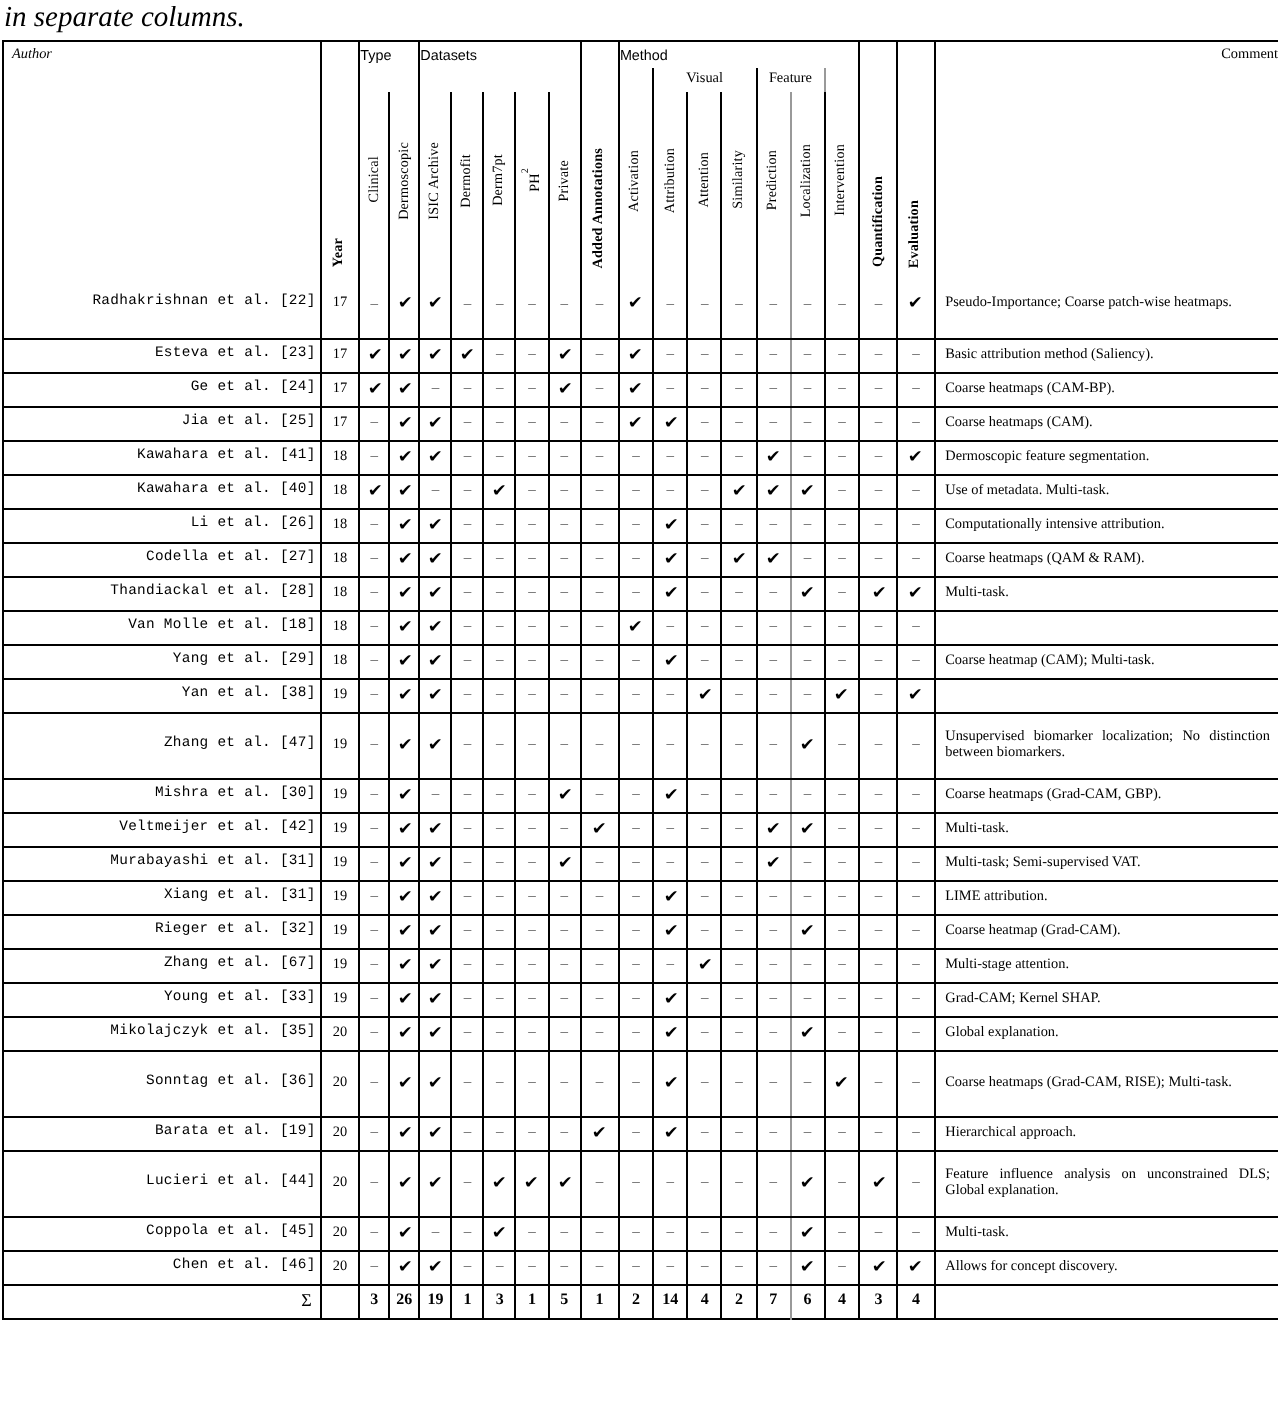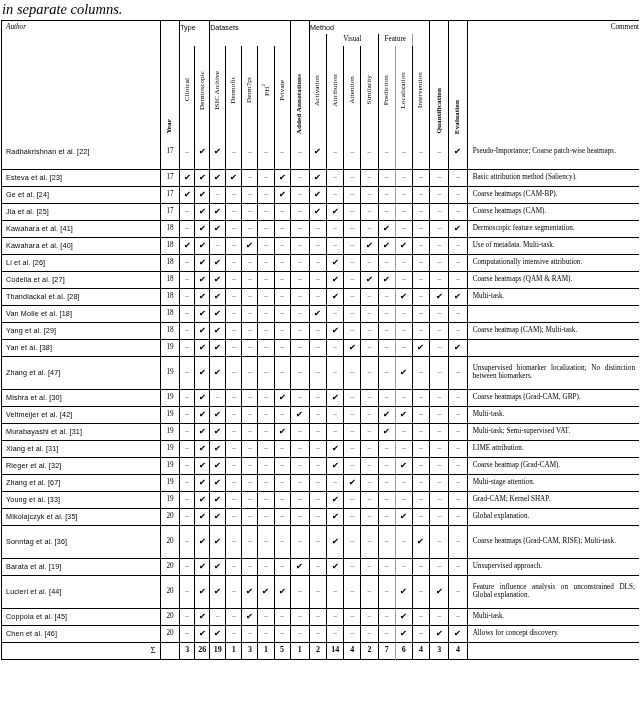--- a/index.html
+++ b/index.html
@@ -86,25 +86,25 @@
     line-height:1;
     margin:0 auto 2px auto;
     font-family:"Liberation Serif", serif;
     letter-spacing:0.1px;
   }
   .rot.b{font-weight:bold;}
   .rot sup{font-size:5px;vertical-align:super;}
 
   
   td.author{
-    text-align:left;
+    text-align:right;
     padding:2px 2px 2px 4px !important;
     font-size:8.3px;
     font-weight:bold;
-    font-family:Liberation Sans, sans-serif;
+    font-family:Liberation Mono, monospace;
     letter-spacing:0.15px;
   }
   td.year{
     text-align:center;
     font-size:8px;
     font-family:"Liberation Serif", serif;
   }
   td.mark{
     text-align:center;
     font-size:8px;
@@ -757,21 +757,21 @@
           <td class="mark vthick"><span class="chk">✔</span></td>
           <td class="mark vthick"><span class="dash">–</span></td>
           <td class="mark vline"><span class="chk">✔</span></td>
           <td class="mark vthick"><span class="dash">–</span></td>
           <td class="mark vthick"><span class="dash">–</span></td>
           <td class="mark vthick"><span class="dash">–</span></td>
           <td class="mark vgray"><span class="dash">–</span></td>
           <td class="mark vthick"><span class="dash">–</span></td>
           <td class="mark vthick"><span class="dash">–</span></td>
           <td class="mark vline"><span class="dash">–</span></td>
-          <td class="comment vthick">Unsupervised approach.</td>
+          <td class="comment vthick">Hierarchical approach.</td>
         </tr>
         <tr class="datarow rowline tall">
           <td class="author vline">Lucieri et al. [44]</td>
           <td class="year vthick">20</td>
           <td class="mark vthick"><span class="dash">–</span></td>
           <td class="mark vthick"><span class="chk">✔</span></td>
           <td class="mark vline"><span class="chk">✔</span></td>
           <td class="mark vthick"><span class="dash">–</span></td>
           <td class="mark vthick"><span class="chk">✔</span></td>
           <td class="mark vthick"><span class="chk">✔</span></td>

